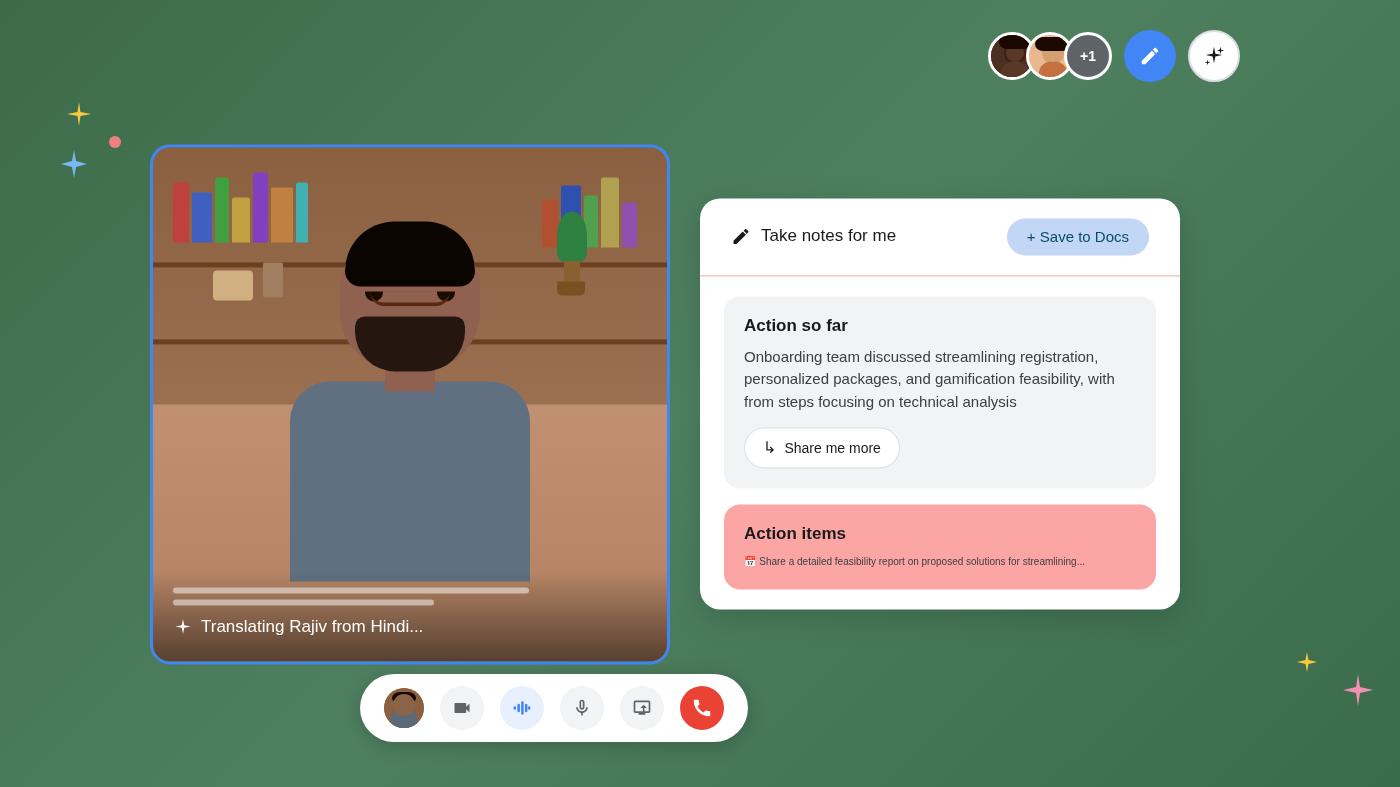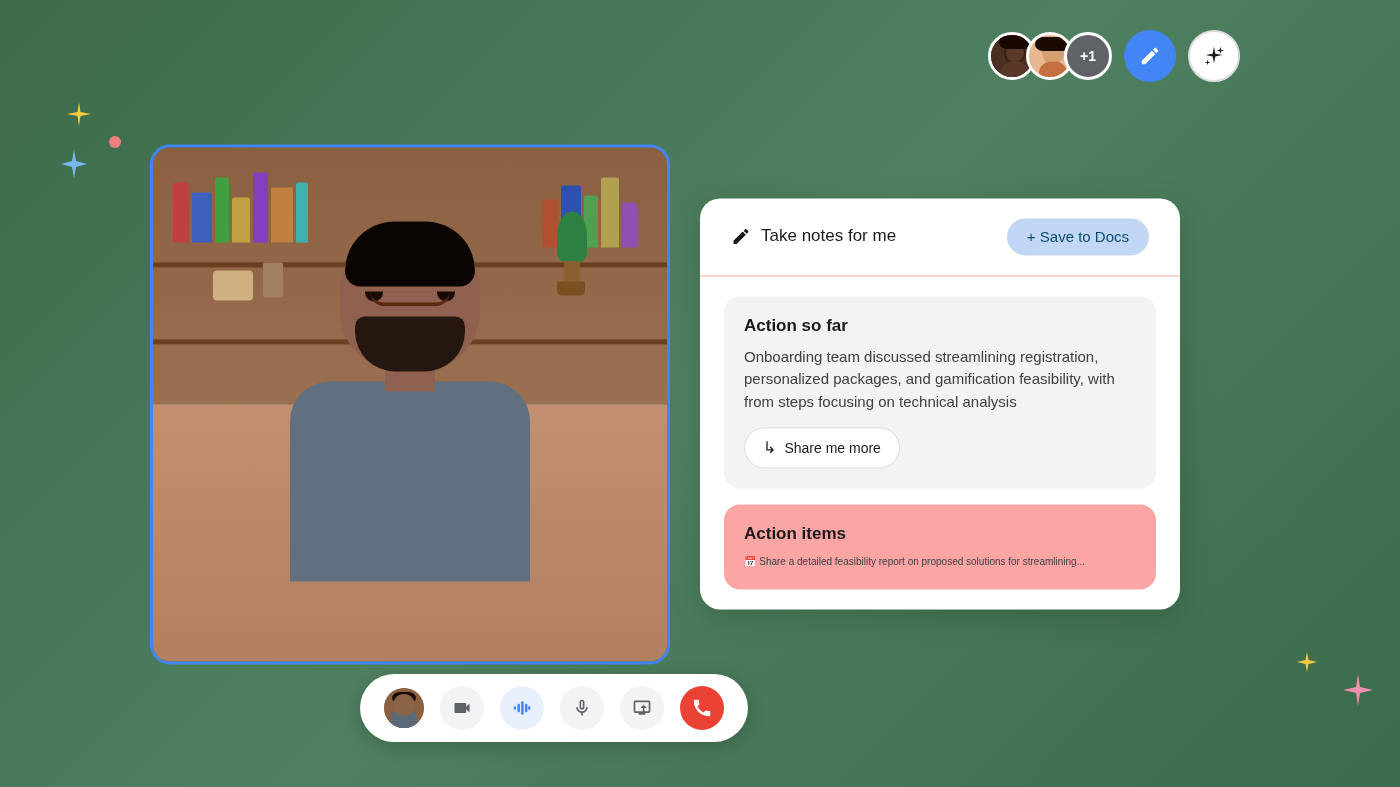--- a/index.html
+++ b/index.html
@@ -539,20 +539,32 @@
         <div class="fig-neck"></div>
         <div class="fig-head">
           <div class="fig-hair"></div>
           <div class="fig-beard"></div>
           <div class="fig-eye-l"></div>
           <div class="fig-eye-r"></div>
           <div class="fig-smile"></div>
         </div>
       </div>
 
+      <div class="translation-area">
+        <div class="progress-bars">
+          <div class="progress-bar" style="width:75%;"></div>
+          <div class="progress-bar short"></div>
+        </div>
+        <div class="translation-label">
+          <svg viewBox="0 0 24 24" width="20" height="20" fill="white">
+            <path d="M12 2L13.5 9.5 21 11 13.5 12.5 12 20 10.5 12.5 3 11 10.5 9.5Z"></path>
+          </svg>
+          <span>Translating Rajiv from Hindi...</span>
+        </div>
+      </div>
     </div>
   </div>
 
   <div class="notes-panel">
 
     <div class="notes-header">
       <button class="take-notes-btn">
         <svg viewBox="0 0 24 24" width="20" height="20" fill="#1a1a1a">
           <path d="M3 17.25V21h3.75L17.81 9.94l-3.75-3.75L3 17.25zM20.71 7.04c.39-.39.39-1.02 0-1.41l-2.34-2.34c-.39-.39-1.02-.39-1.41 0l-1.83 1.83 3.75 3.75 1.83-1.83z"></path>
         </svg>

